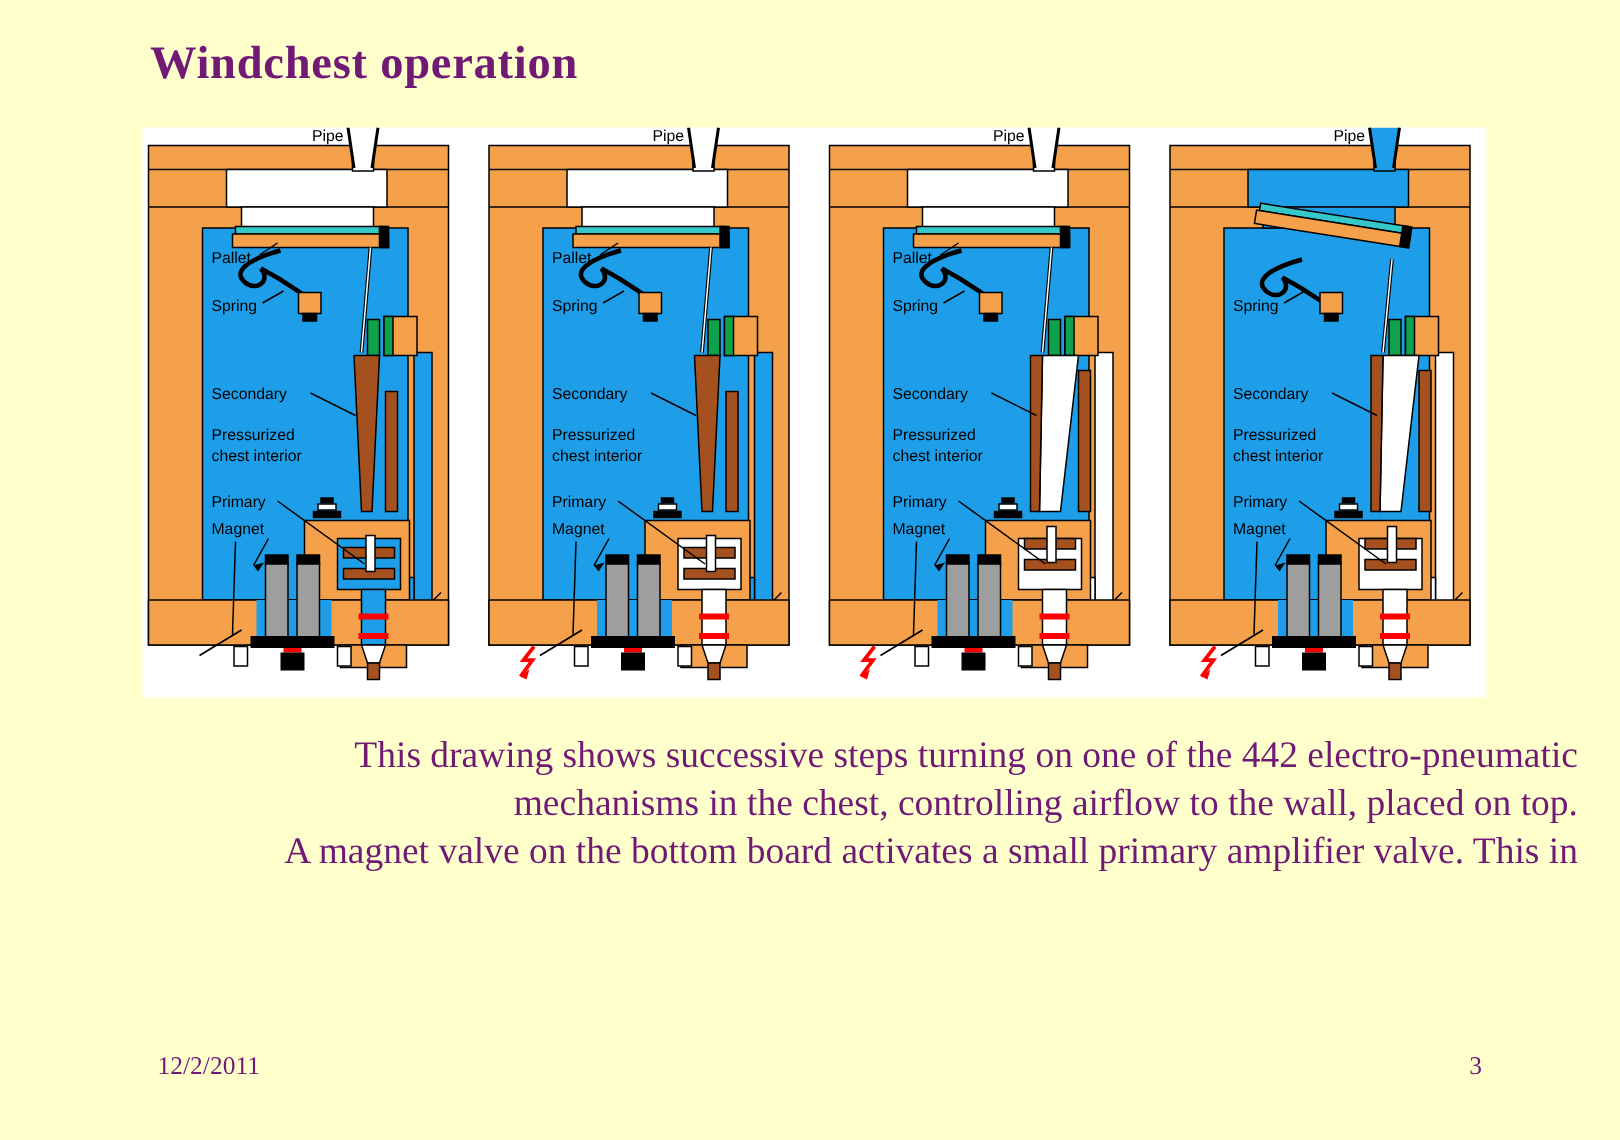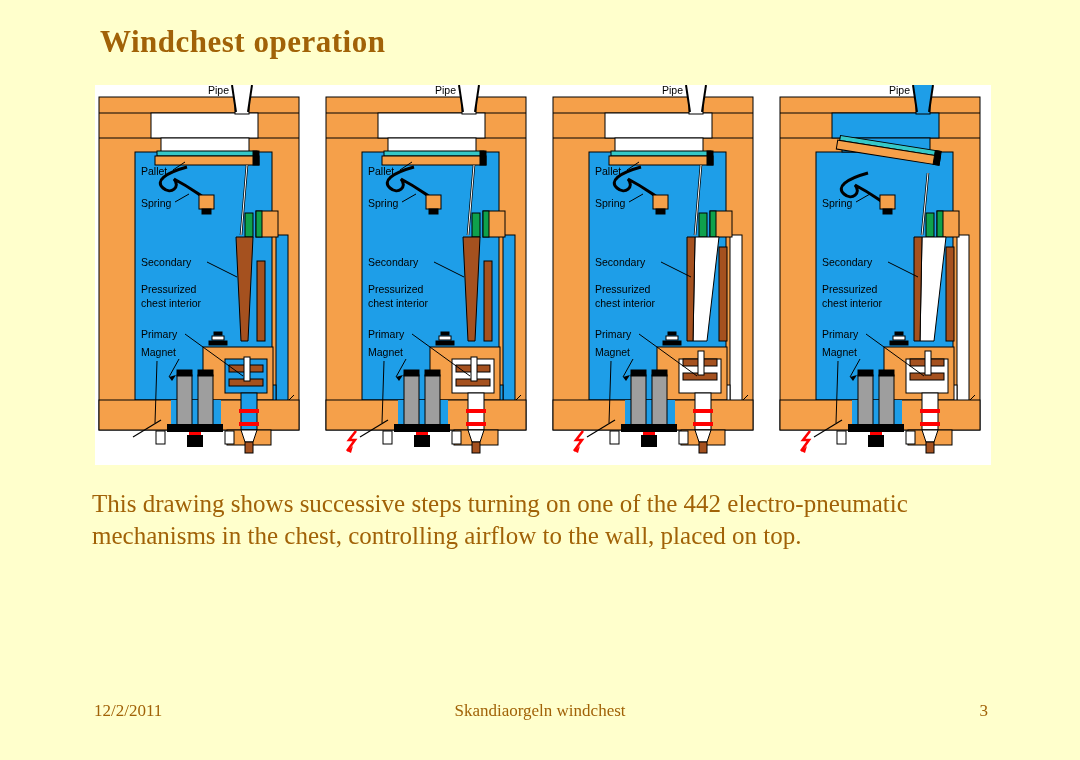--- a/index.html
+++ b/index.html
@@ -2,46 +2,47 @@
 <html><head>
 <meta charset="utf-8">
 <style>
   html,body{margin:0;padding:0;}
   .slide{
     position:relative;
     width:1080px;height:760px;
     background:#FFFFCC;
     overflow:hidden;
     font-family:"Liberation Serif", serif;
-    color:#a16207;
+    color:#701a75;
   }
   .title{
     position:absolute;left:100px;top:24px;margin:0;
     font-family:"Liberation Serif", serif;
     font-size:31px;font-weight:bold;letter-spacing:.5px;
     white-space:nowrap;
   }
   .strip{
     position:absolute;left:95px;top:85px;
     width:896px;height:380px;
     background:#FFFFFF;
   }
   .panel{position:absolute;top:0;width:216px;height:492px;}
   .panel svg{display:block;}
   .bodytext{
     position:absolute;left:92px;top:488px;width:960px;
     font-size:25px;line-height:32px;
     font-family:"Liberation Serif", serif;
+    text-align:right;
   }
   .bodytext div{white-space:nowrap;}
   .footer{
     position:absolute;left:0;top:701px;width:100%;height:24px;
     font-size:17px;font-family:"Liberation Serif", serif;
   }
-  .footer .date{position:absolute;left:94px;top:0;}
+  .footer .date{position:absolute;left:105px;top:0;}
   .footer .center{position:absolute;left:0;right:0;top:0;text-align:center;}
   .footer .page{position:absolute;right:92px;top:0;}
 </style>
 </head>
 <body>
 
 <div class="slide">
   <h1 class="title">Windchest operation</h1>
 
   <div class="strip">
@@ -341,20 +342,20 @@
           <line x1="84" y1="274" x2="74" y2="292" stroke="#000000" stroke-width="1"></line>
           <path d="M74,292 l7,-2 l-4,6 z" fill="#000"></path>
           <line x1="62" y1="276" x2="60" y2="338" stroke="#000000" stroke-width="1"></line>
         </svg>
       </div>
   </div>
 
   <div class="bodytext">
     <div>This drawing shows successive steps turning on one of the 442 electro-pneumatic</div>
     <div>mechanisms in the chest, controlling airflow to the wall, placed on top.</div>
+    <div>A magnet valve on the bottom board activates a small primary amplifier valve. This in</div>
   </div>
 
   <div class="footer">
     <span class="date">12/2/2011</span>
-    <span class="center">Skandiaorgeln windchest</span>
     <span class="page">3</span>
   </div>
 </div>
 
 </body></html>

